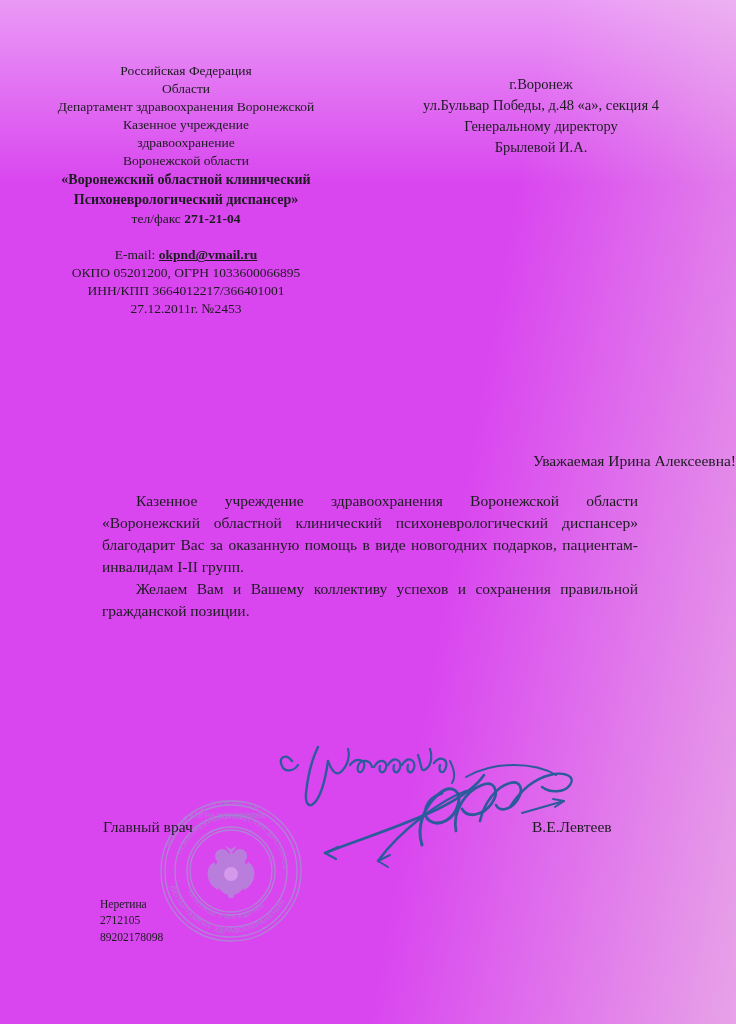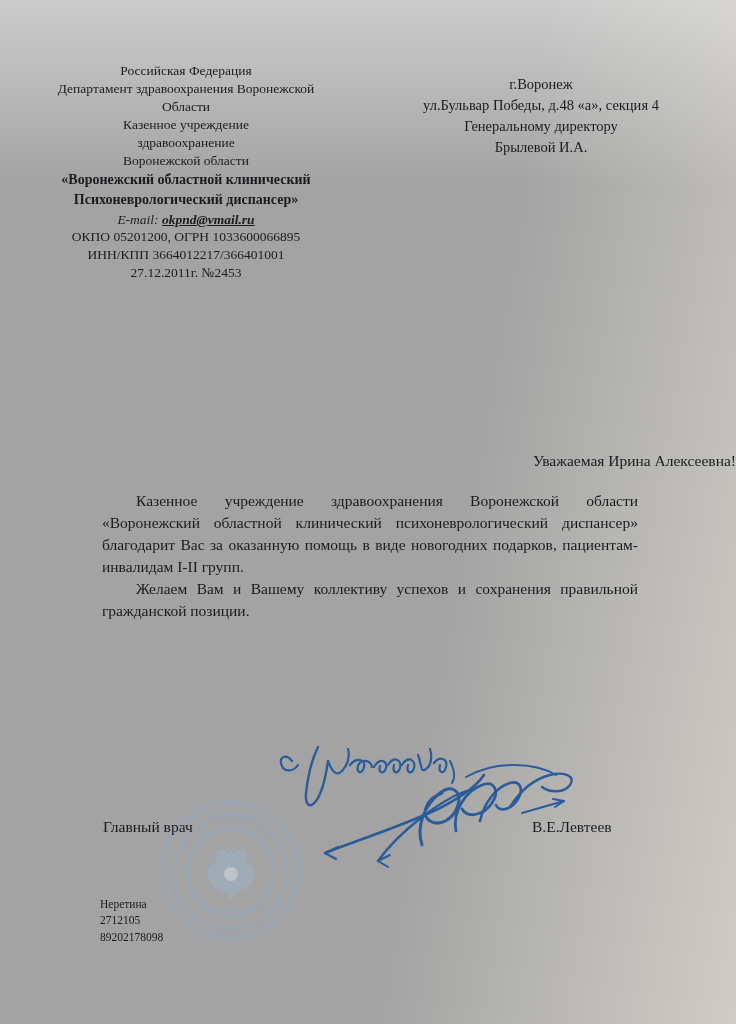--- a/index.html
+++ b/index.html
@@ -4,21 +4,21 @@
 <style>
   html, body {
     margin: 0;
     padding: 0;
     background: #ffffff;
   }
   .page {
     position: relative;
     width: 736px;
     height: 1024px;
-    background: #a3a3a3;
+    background: #d946ef;
     overflow: hidden;
     font-family: "Liberation Serif", "DejaVu Serif", serif;
     color: #1b1b20;
   }
   
   .paper-tone {
     position: absolute;
     inset: 0;
     background:
       linear-gradient(100deg, rgba(250,247,237,0.0) 60%, rgba(243,239,226,0.55) 100%),
@@ -44,21 +44,21 @@
     box-sizing: border-box;
   }
   .letterhead .ln { white-space: nowrap; }
   .org-name {
     font-weight: bold;
     font-size: 14px;
     line-height: 1.35;
     margin-top: 1px;
   }
   .bold { font-weight: bold; }
-  .email-line { margin-top: 1px; font-style: italic; }
+  .email-line { margin-top: 19px; }
   .email-link {
     font-weight: bold;
     text-decoration: underline;
     color: #1b1b20;
   }
 
   .recipient {
     width: 376px;
     text-align: center;
     font-size: 14.5px;
@@ -137,27 +137,31 @@
 </head>
 <body>
 
 <div class="page">
   <div class="paper-tone"></div>
 
   <div class="header">
 
     <div class="letterhead">
       <div class="ln">Российская Федерация</div>
+      <div class="ln">Области</div>
       <div class="ln">Департамент здравоохранения Воронежской</div>
-      <div class="ln">Области</div>
       <div class="ln">Казенное учреждение</div>
       <div class="ln">здравоохранение</div>
       <div class="ln">Воронежской области</div>
       <div class="org-name">«Воронежский областной клинический</div>
       <div class="org-name">Психоневрологический диспансер»</div>
+      <div class="ln">
+        <span>тел/факс</span>
+        <span class="bold">271-21-04</span>
+      </div>
       <div class="ln email-line">
         <span>E-mail:</span>
         <span class="email-link">okpnd@vmail.ru</span>
       </div>
       <div class="ln">ОКПО 05201200, ОГРН 1033600066895</div>
       <div class="ln">ИНН/КПП 3664012217/366401001</div>
       <div class="ln">27.12.2011г. №2453</div>
     </div>
 
     <div class="recipient">

